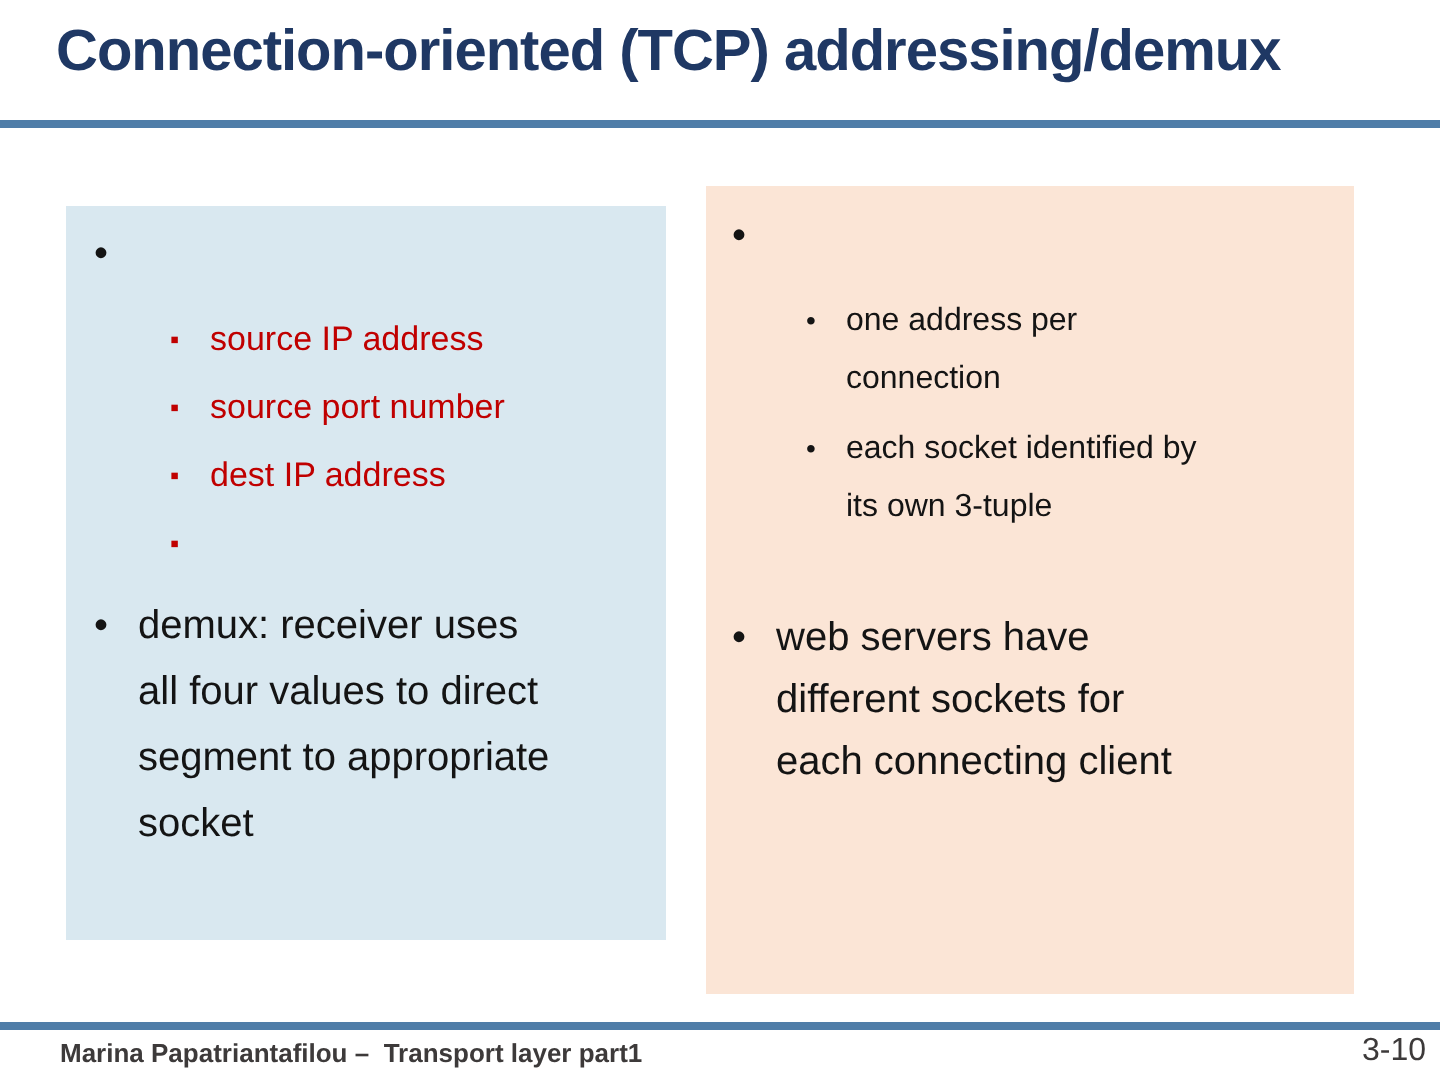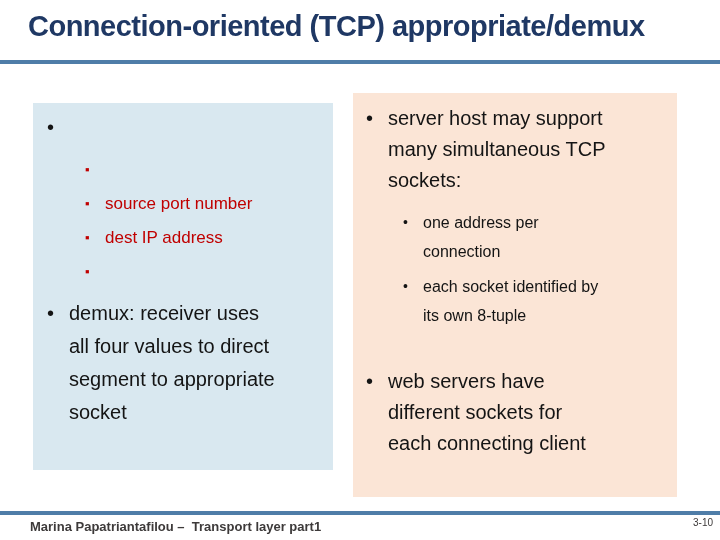--- a/index.html
+++ b/index.html
@@ -56,38 +56,39 @@
   .panel-right .sub .glyph{flex:0 0 20px;font-size:14px;line-height:29px;}
   .panel-right .bullet.second{margin-top:36px;}
   .footer-credit{
     position:absolute;left:30px;top:519px;
     font-size:13px;font-weight:bold;color:var(--footer-text);
     white-space:pre;
     text-align:center;
   }
   .footer-page{
     position:absolute;right:7px;top:517px;
-    font-size:10px;color:var(--footer-text);
+    font-size:16px;color:var(--footer-text);
   }
 </style>
 </head>
 <body>
 
 <div class="slide">
 
-  <div class="slide-title">Connection-oriented (TCP) appropriate/demux</div>
+  <div class="slide-title">Connection-oriented (TCP) addressing/demux</div>
   <div class="rule rule-top"></div>
 
   <div class="panel panel-left">
     <div class="bullet main">
       <span class="glyph">•</span>
     </div>
     <div class="sublist">
       <div class="bullet sub">
         <span class="glyph">▪</span>
+        <span class="btext">source IP address</span>
       </div>
       <div class="bullet sub">
         <span class="glyph">▪</span>
         <span class="btext">source port number</span>
       </div>
       <div class="bullet sub">
         <span class="glyph">▪</span>
         <span class="btext">dest IP address</span>
       </div>
       <div class="bullet sub">
@@ -99,34 +100,31 @@
       <span class="btext">demux: receiver uses
 all four values to direct
 segment to appropriate
 socket</span>
     </div>
   </div>
 
   <div class="panel panel-right">
     <div class="bullet main">
       <span class="glyph">•</span>
-      <span class="btext">server host may support
-many simultaneous TCP
-sockets:</span>
     </div>
     <div class="sublist">
       <div class="bullet sub">
         <span class="glyph">•</span>
         <span class="btext">one address per
 connection</span>
       </div>
       <div class="bullet sub">
         <span class="glyph">•</span>
         <span class="btext">each socket identified by
-its own 8-tuple</span>
+its own 3-tuple</span>
       </div>
     </div>
     <div class="bullet main second">
       <span class="glyph">•</span>
       <span class="btext">web servers have
 different sockets for
 each connecting client</span>
     </div>
   </div>
 

